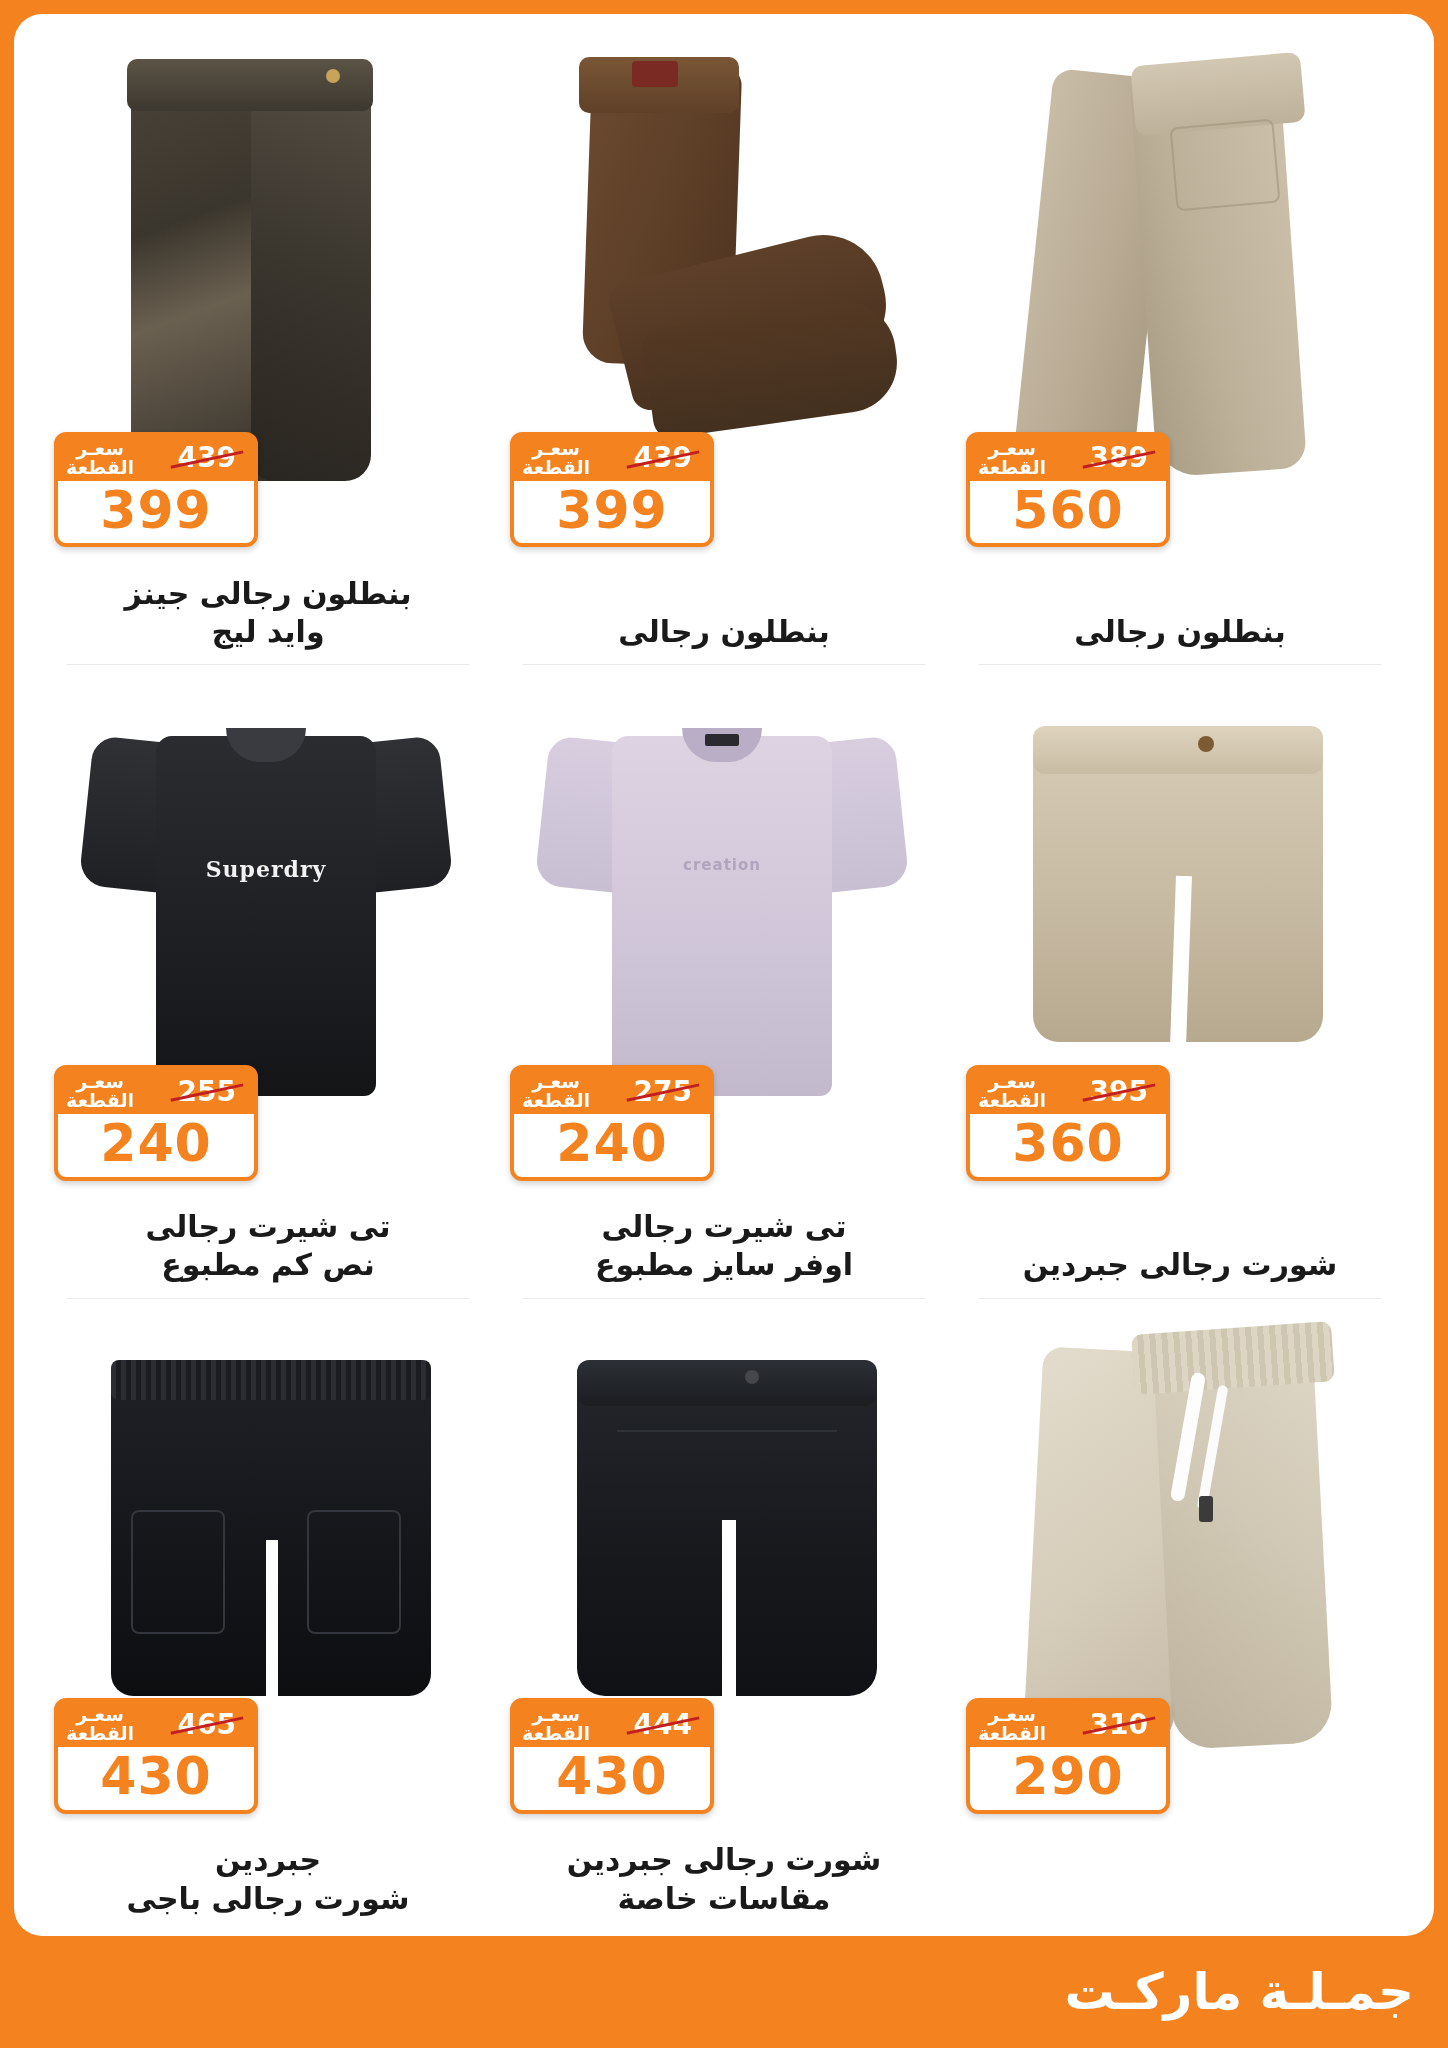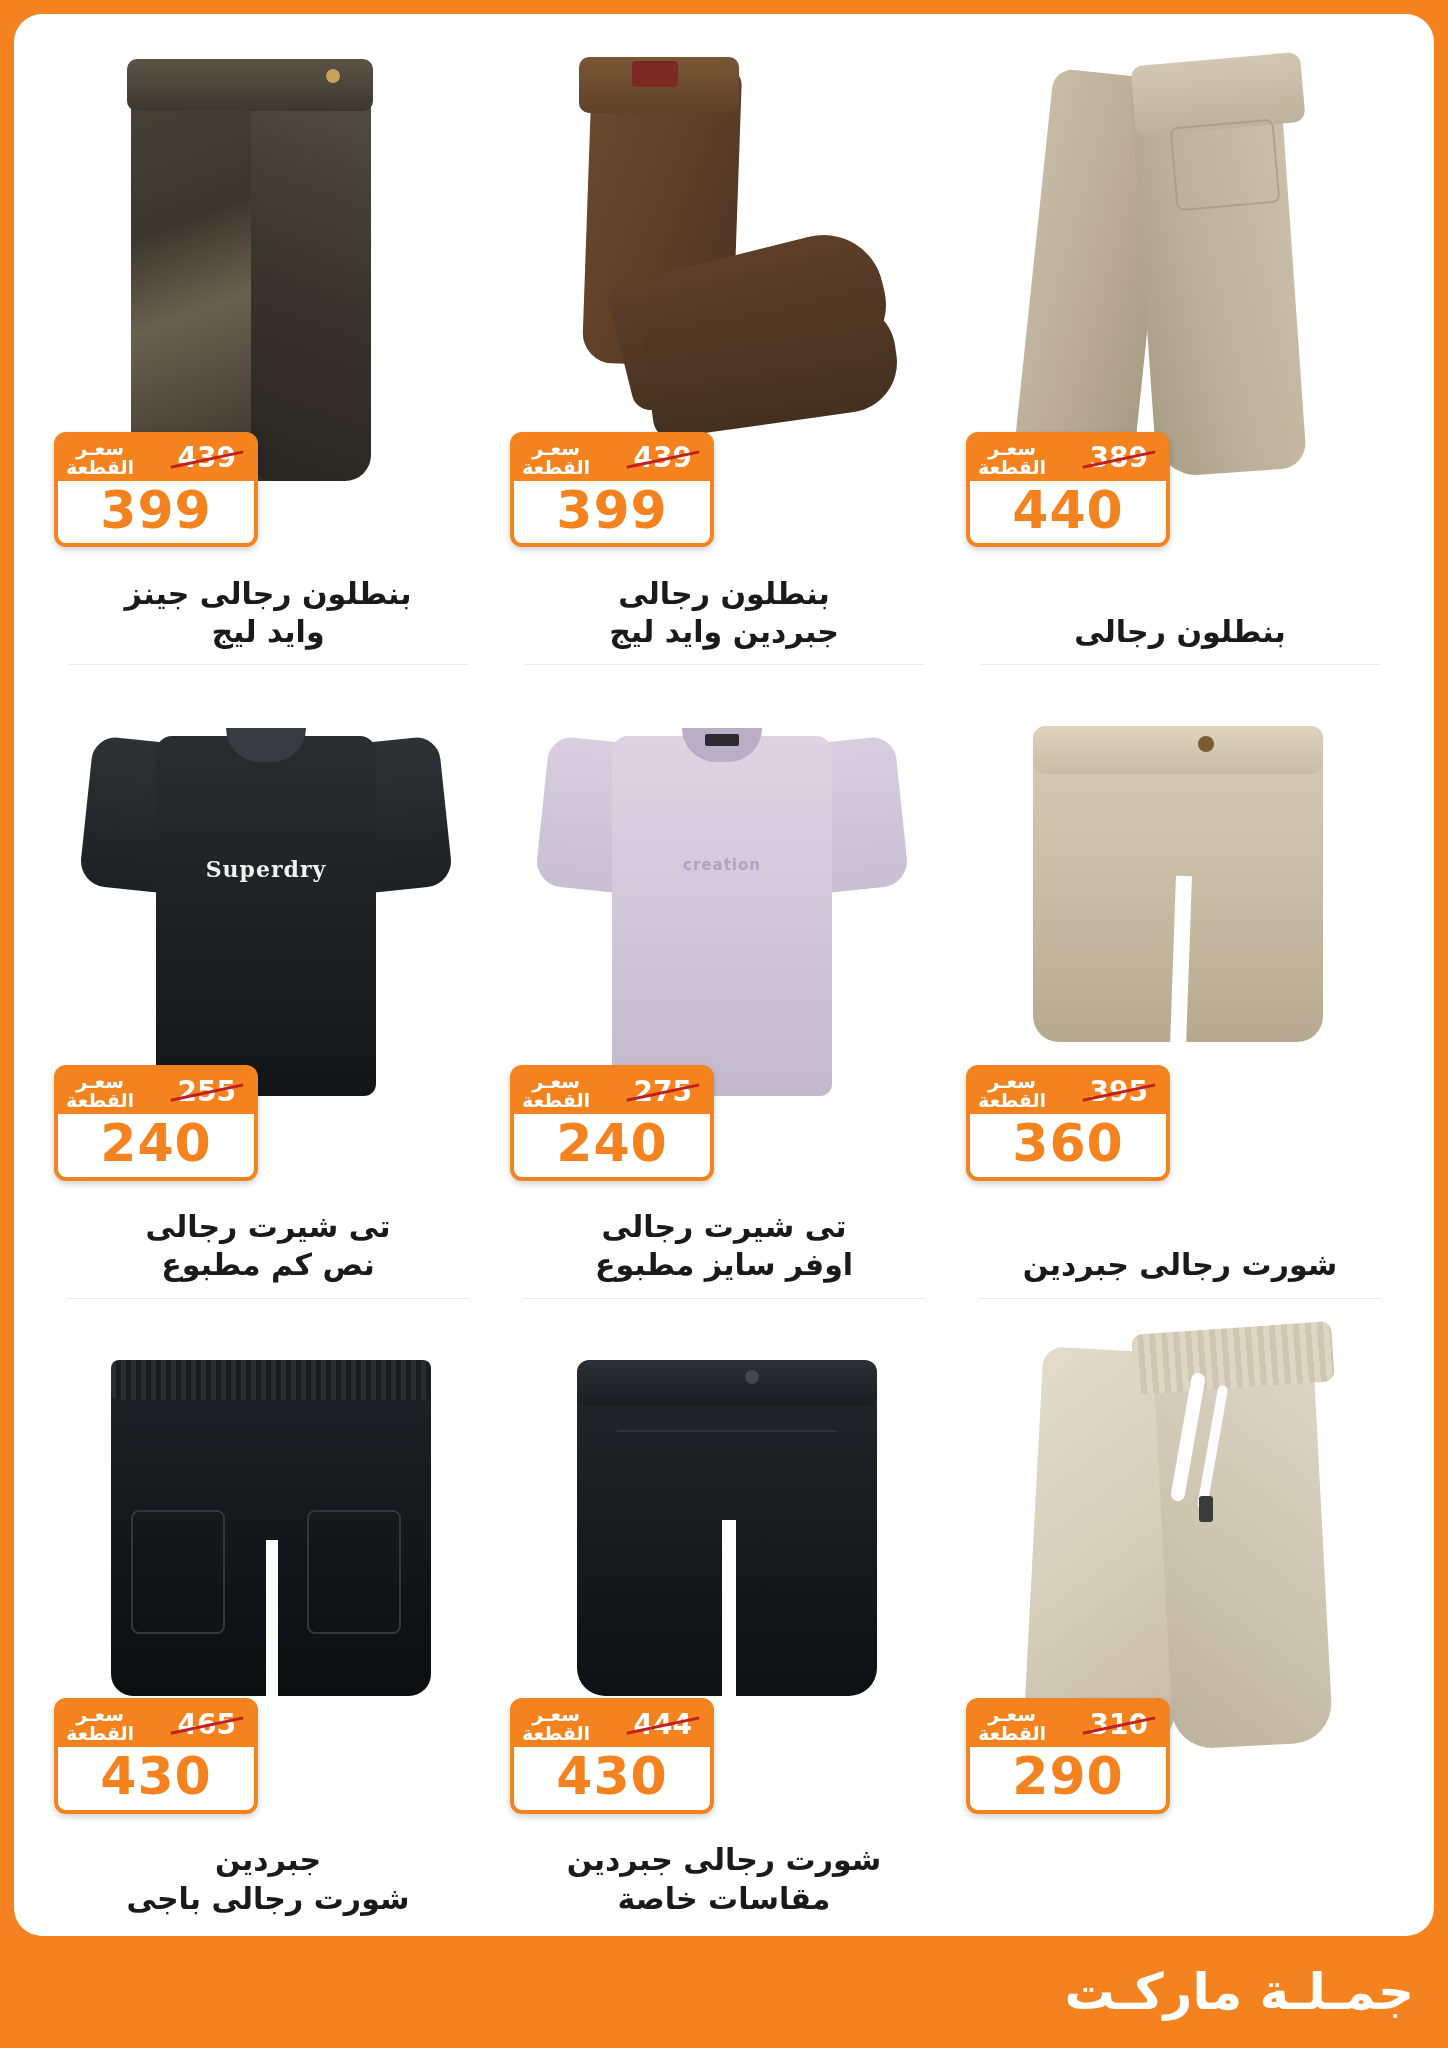--- a/index.html
+++ b/index.html
@@ -346,21 +346,21 @@
         </div>
         <div class="tag-wrap">
           <div class="tag">
             <div class="tag-top">
               <div class="old-price">389</div>
               <div class="tag-label">
                 <span>سعـر</span>
                 <span>القطعة</span>
               </div>
             </div>
-            <div class="new-price">440</div>
+            <div class="new-price">560</div>
           </div>
         </div>
         <div class="caption">
           <div>بنطلون رجالى</div>
         </div>
       </div>
 
       <div class="cell rowsep">
         <div class="imgwrap">
           <div class="prodimg pants p2">
@@ -378,21 +378,20 @@
               <div class="tag-label">
                 <span>سعـر</span>
                 <span>القطعة</span>
               </div>
             </div>
             <div class="new-price">399</div>
           </div>
         </div>
         <div class="caption">
           <div>بنطلون رجالى</div>
-          <div>جبردين وايد ليج</div>
         </div>
       </div>
 
       <div class="cell rowsep">
         <div class="imgwrap">
           <div class="prodimg pants p3">
             <div class="leg legA"></div>
             <div class="leg legB"></div>
             <div class="waist"></div>
             <div class="btn"></div>

